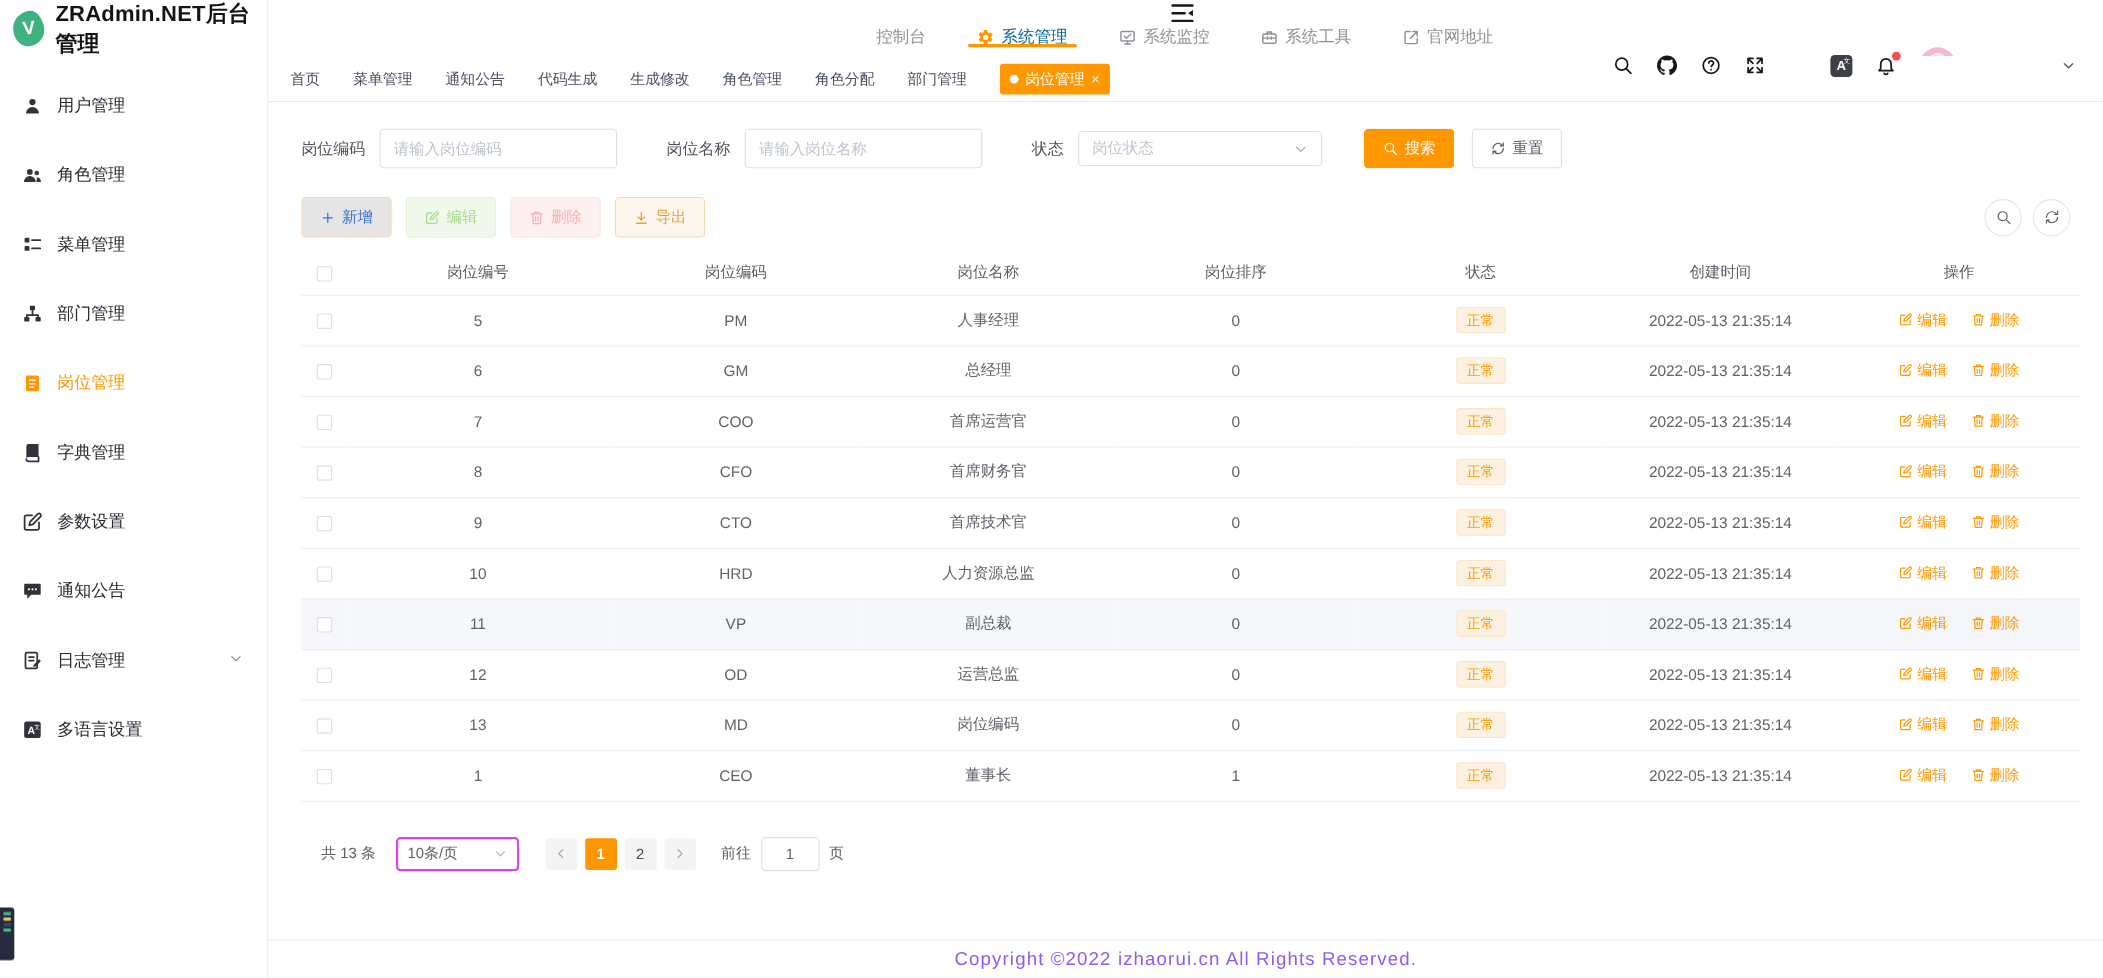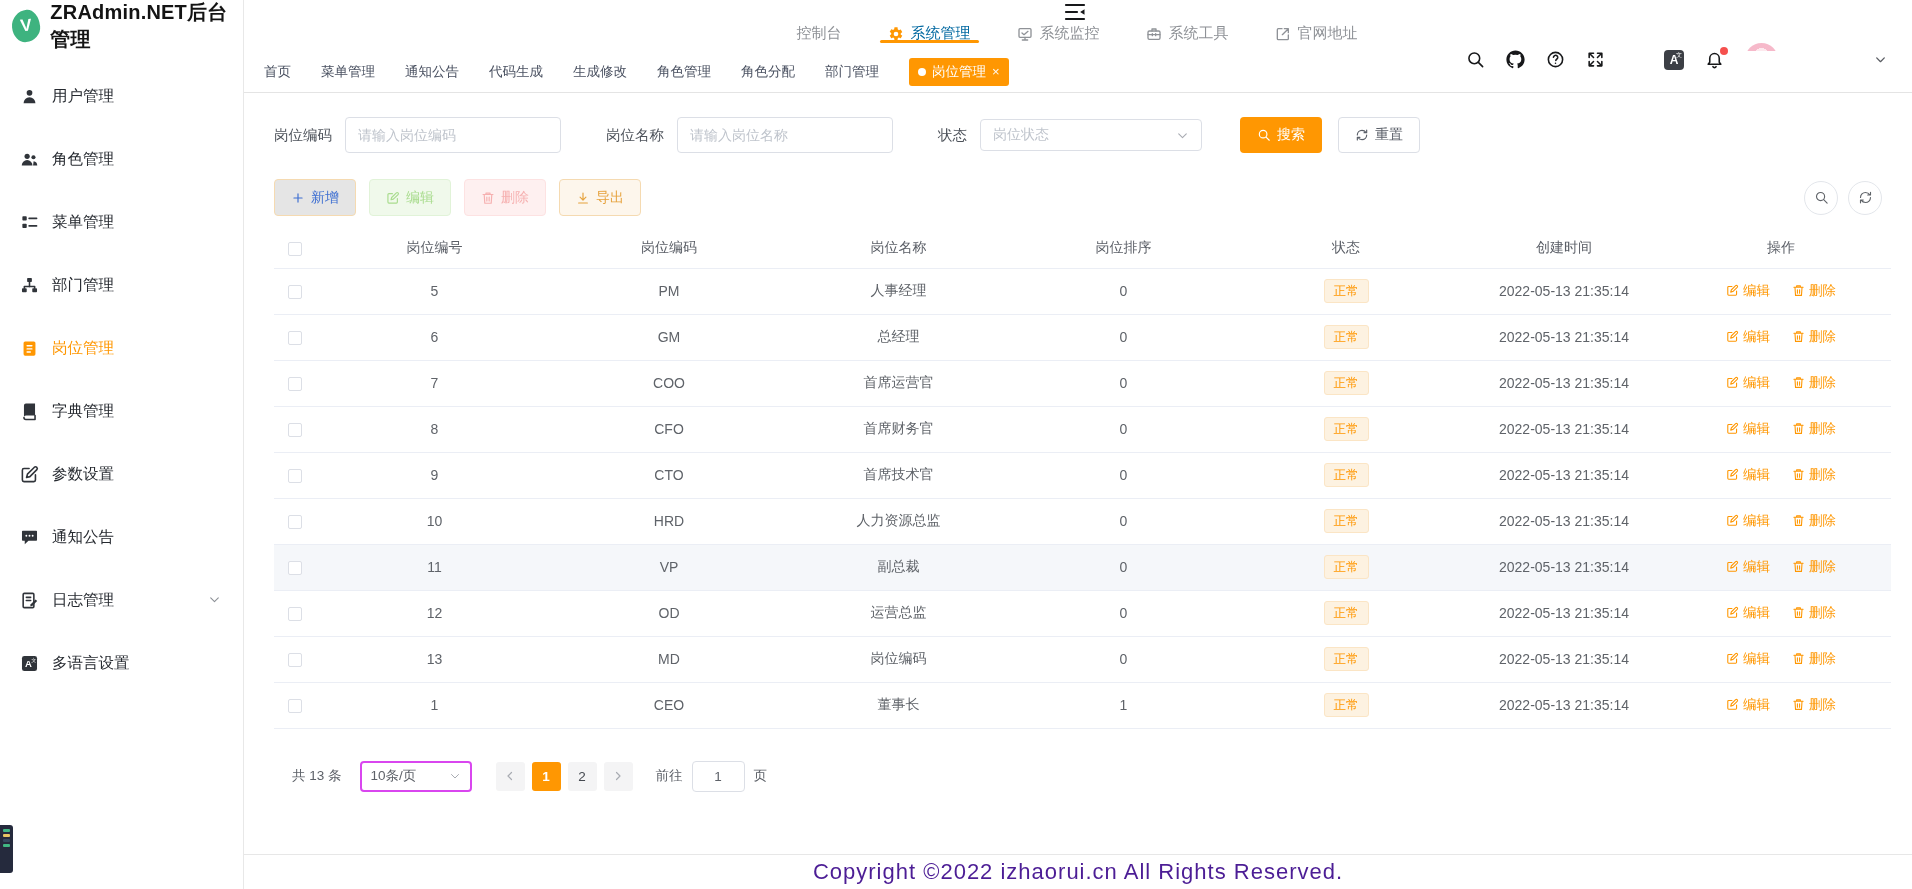--- a/index.html
+++ b/index.html
@@ -117,21 +117,21 @@
   .pg-btn { min-width:29px; height:29px; border-radius:3px; background:#f4f4f5; color:#a8abb2; display:flex; align-items:center; justify-content:center; cursor:pointer; margin-right:7px; font-size:13.5px; }
   .pg-btn svg { width:12px; height:12px; }
   .pg-btn .sel-stroke { stroke:#a8abb2; stroke-width:2.4; }
   .pg-num { color:#454950; }
   .pg-num.active { background:#ff9702; color:#fff; font-weight:bold; }
   .pg-goto { margin-left:16px; display:flex; align-items:center; gap:9px; }
   .pg-input { width:53px; height:31px; border:1px solid #dcdfe6; border-radius:4px; text-align:center; font-size:13.5px; color:#5d6168; outline:none; font-family:"Liberation Sans",sans-serif; }
 
   
   .footer { height:35px; border-top:1px solid #e7e7e7; display:flex; align-items:center; justify-content:center; background:#fff; }
-  .footer span { color:#4c1d95; font-size:22px; letter-spacing:1px; }
+  .footer span { color:#8b5cf6; font-size:17px; letter-spacing:1px; }
 
   
   .devtools { position:fixed; left:0; bottom:16px; width:13px; height:48px; background:#252a3d; border-radius:0 3px 3px 0; display:flex; flex-direction:column; gap:2px; padding:4px 3px; z-index:50; }
   .devtools i { display:block; height:3px; border-radius:1px; }
   .devtools i:nth-child(1){background:#41b883;} .devtools i:nth-child(2){background:#e7c664;} .devtools i:nth-child(3){background:#35495e;} .devtools i:nth-child(4){background:#41b883;}
 </style>
 </head>
 <body>
 
 <div class="app">

